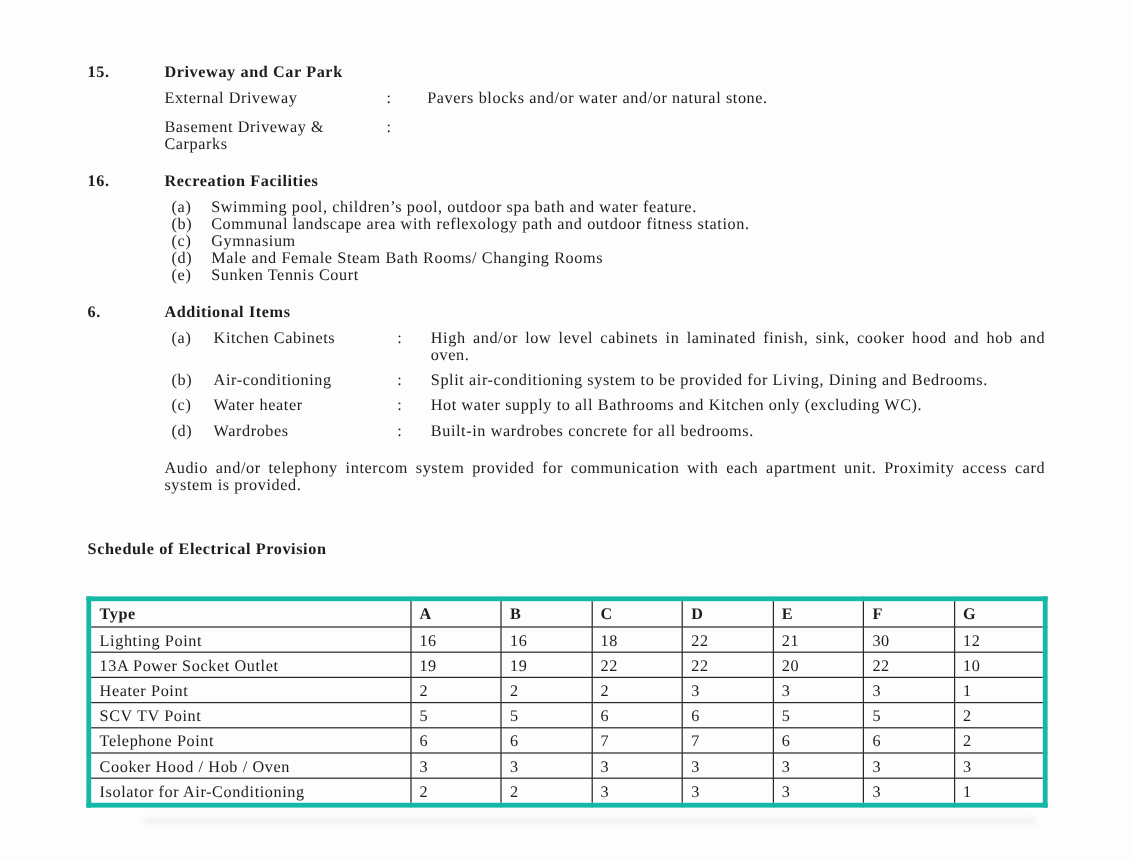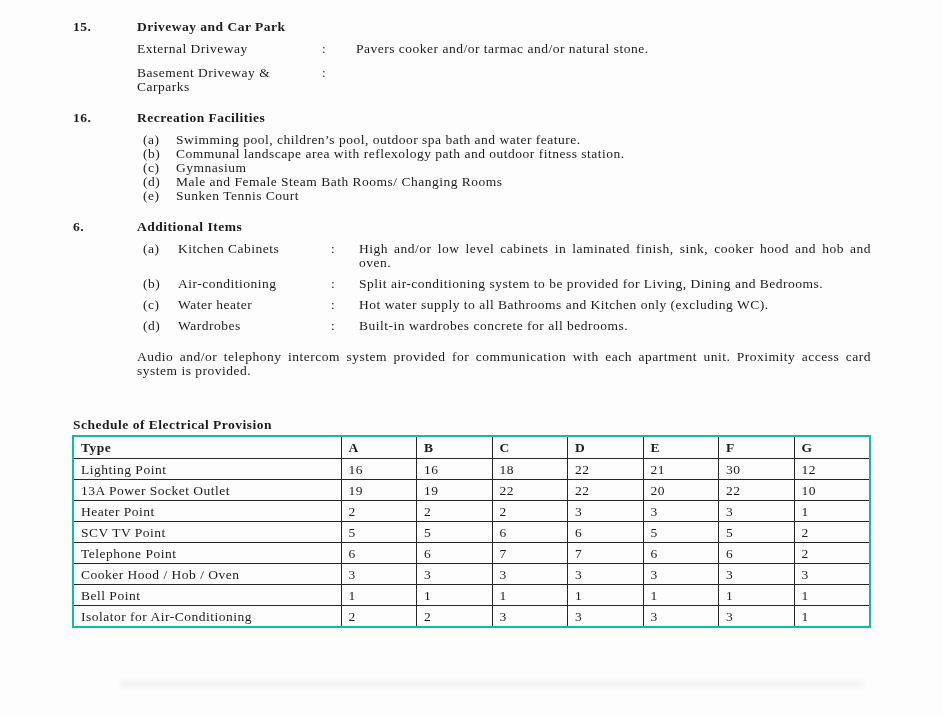--- a/index.html
+++ b/index.html
@@ -3,21 +3,21 @@
 <meta charset="utf-8">
 <style>
   html, body { margin: 0; padding: 0; background: #ffffff; }
   .page {
     position: relative;
     width: 943px;
     height: 717px;
     background: #fdfdfd;
     overflow: hidden;
     box-sizing: border-box;
-    padding: 20px 72px 0 73px;
+    padding: 53px 72px 0 73px;
     font-family: "Liberation Serif", "DejaVu Serif", serif;
     font-size: 13.5px;
     line-height: 14px;
     letter-spacing: 0.5px;
     color: #1c1c1c;
   }
   .section { margin-top: 17px; }
   .section:first-child { margin-top: 0; }
   .sec-head { display: flex; font-weight: bold; }
   .sec-num { width: 64px; flex: none; }
@@ -45,25 +45,25 @@
   .lp-desc { flex: 1; text-align: justify; }
 
   .paragraph { margin-top: 6px; text-align: justify; }
 
   .table-title {
     margin-top: 40px;
     text-align: left;
     font-weight: bold;
   }
   table.spec {
-    margin-top: 3px;
+    margin-top: 32px;
     margin-left: -1px;
     width: 797px;
     border-collapse: collapse;
-    border: 2px solid #14b8a6;
+    border: 4px solid #14b8a6;
     table-layout: fixed;
   }
   table.spec th, table.spec td {
     border: 1px solid #262626;
     padding: 2px 7px;
     text-align: left;
     font-weight: normal;
     height: 16px;
     line-height: 15px;
     overflow: hidden;
@@ -90,21 +90,21 @@
   <div id="sections">
       <div class="section">
         <div class="sec-head">
           <span class="sec-num">15.</span>
           <span class="sec-title">Driveway and Car Park</span>
         </div>
         <div class="sec-body">
           <div class="pair-row">
             <span class="pair-label">External Driveway</span>
             <span class="pair-colon">:</span>
-            <span class="pair-value">Pavers cooker and/or tarmac and/or natural stone.</span>
+            <span class="pair-value">Pavers blocks and/or water and/or natural stone.</span>
           </div>
           <div class="pair-row">
             <span class="pair-label">Basement Driveway &amp; Carparks</span>
             <span class="pair-colon">:</span>
           </div>
         </div>
       </div>
       <div class="section">
         <div class="sec-head">
           <span class="sec-num">16.</span>
@@ -252,30 +252,20 @@
           <td>Cooker Hood / Hob / Oven</td>
           <td>3</td>
           <td>3</td>
           <td>3</td>
           <td>3</td>
           <td>3</td>
           <td>3</td>
           <td>3</td>
         </tr>
         <tr>
-          <td>Bell Point</td>
-          <td>1</td>
-          <td>1</td>
-          <td>1</td>
-          <td>1</td>
-          <td>1</td>
-          <td>1</td>
-          <td>1</td>
-        </tr>
-        <tr>
           <td>Isolator for Air-Conditioning</td>
           <td>2</td>
           <td>2</td>
           <td>3</td>
           <td>3</td>
           <td>3</td>
           <td>3</td>
           <td>1</td>
         </tr>
       </tbody>

